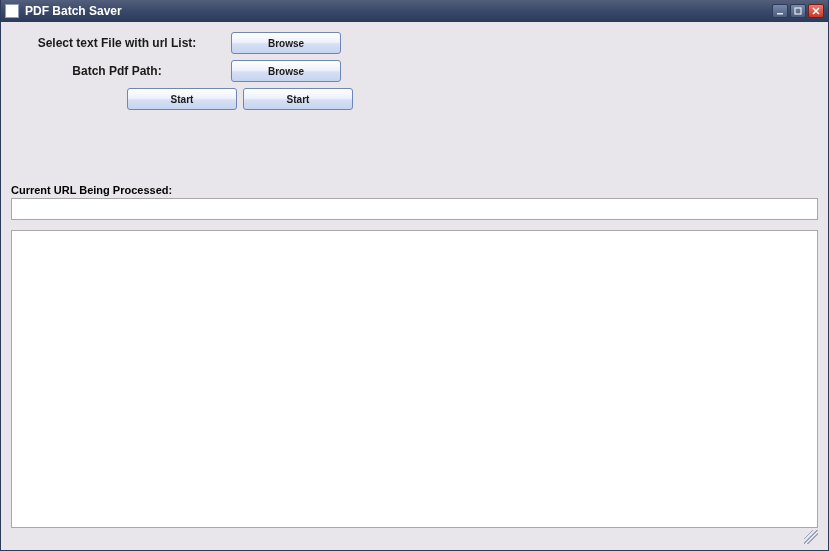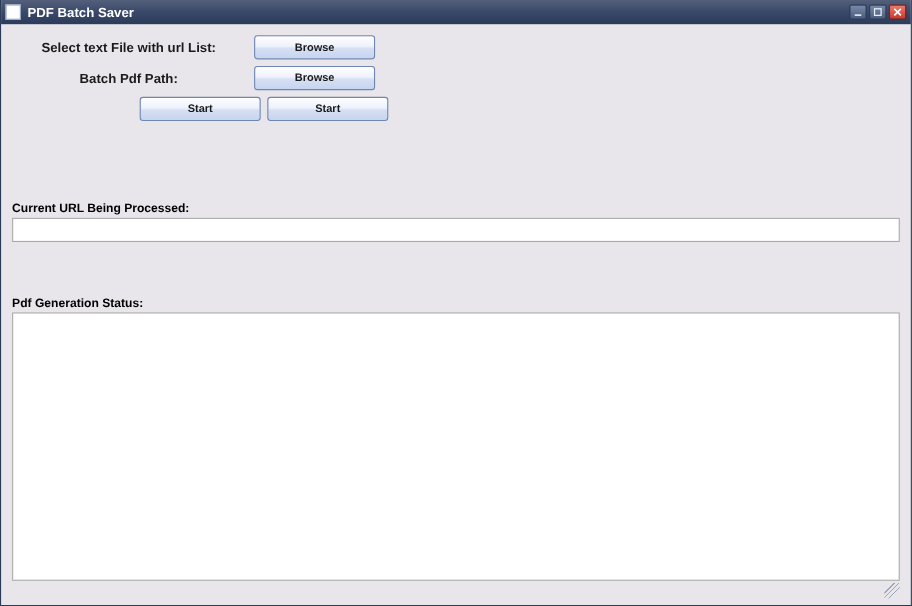--- a/index.html
+++ b/index.html
@@ -188,19 +188,18 @@
     </div>
 
     <div class="button-row">
       <button class="btn">Start</button>
       <button class="btn">Start</button>
     </div>
 
     <div class="section-label">Current URL Being Processed:</div>
     <input type="text" class="url-input" value="" style="">
 
-    <div class="section-label">Pdf Generation Status:</div>
     <textarea class="status-box" readonly="" style=""></textarea>
 
     <div class="resize-grip"></div>
   </div>
 
 </div>
 
 </body></html>

